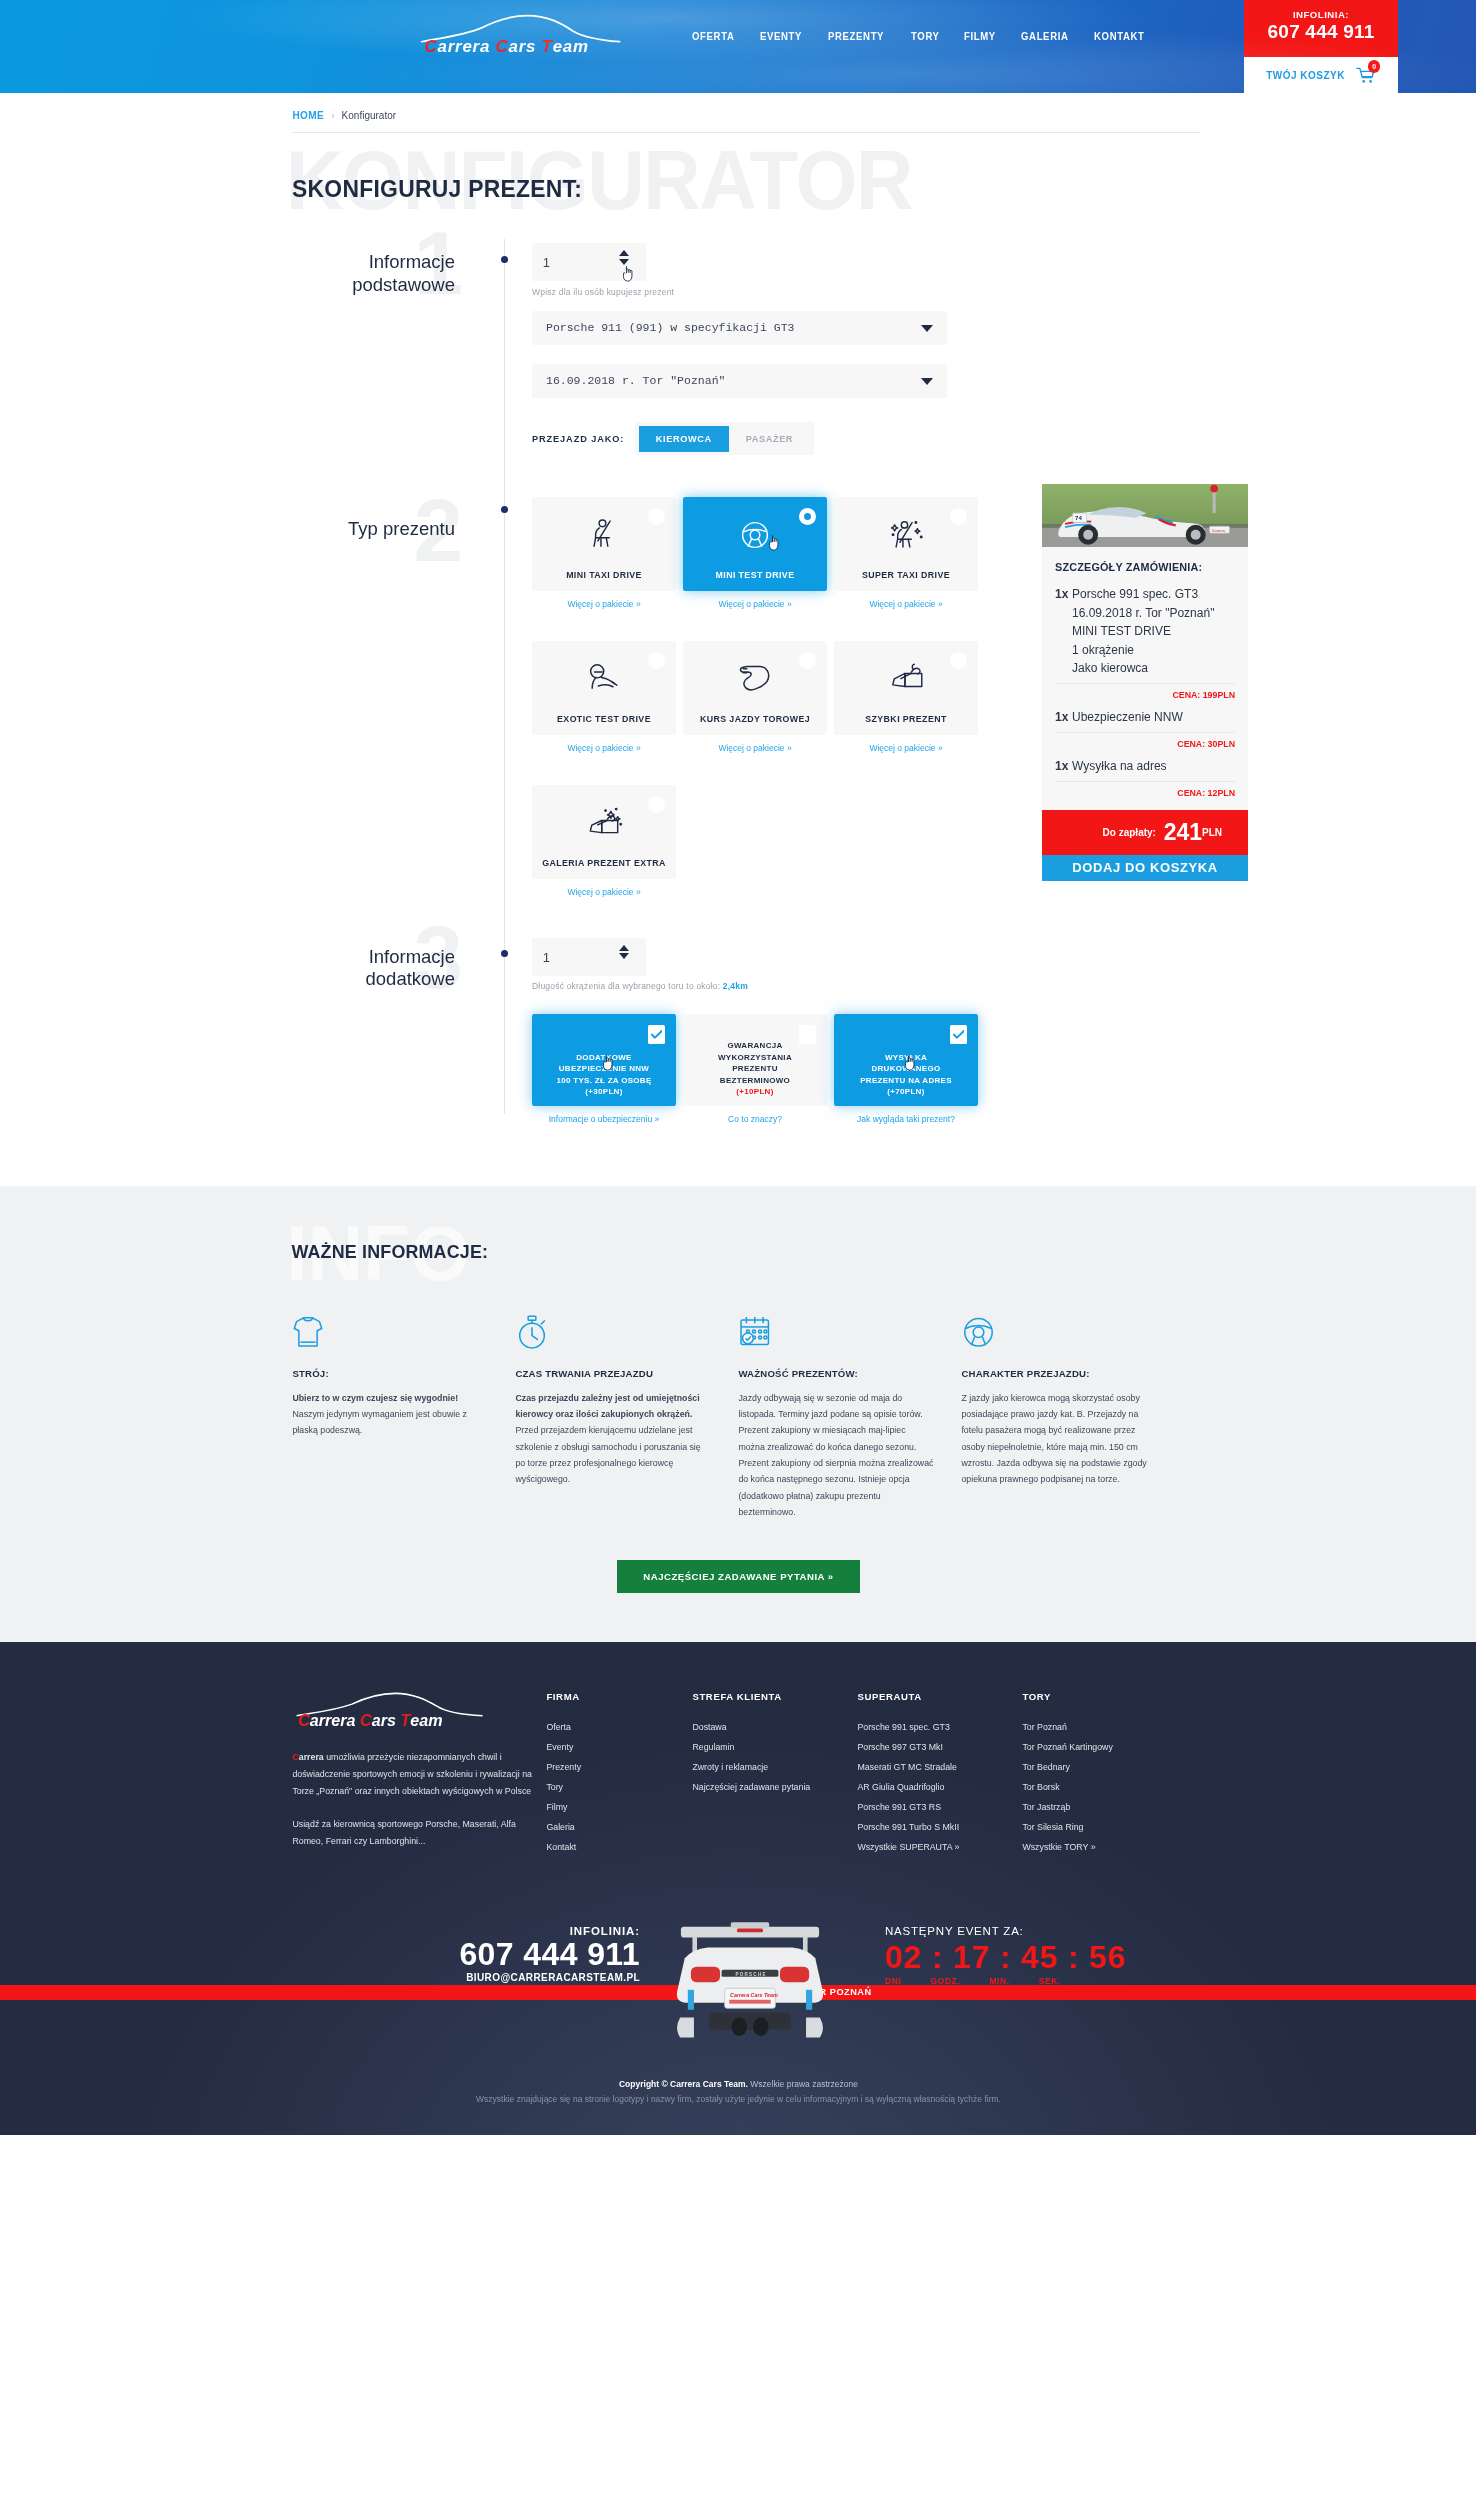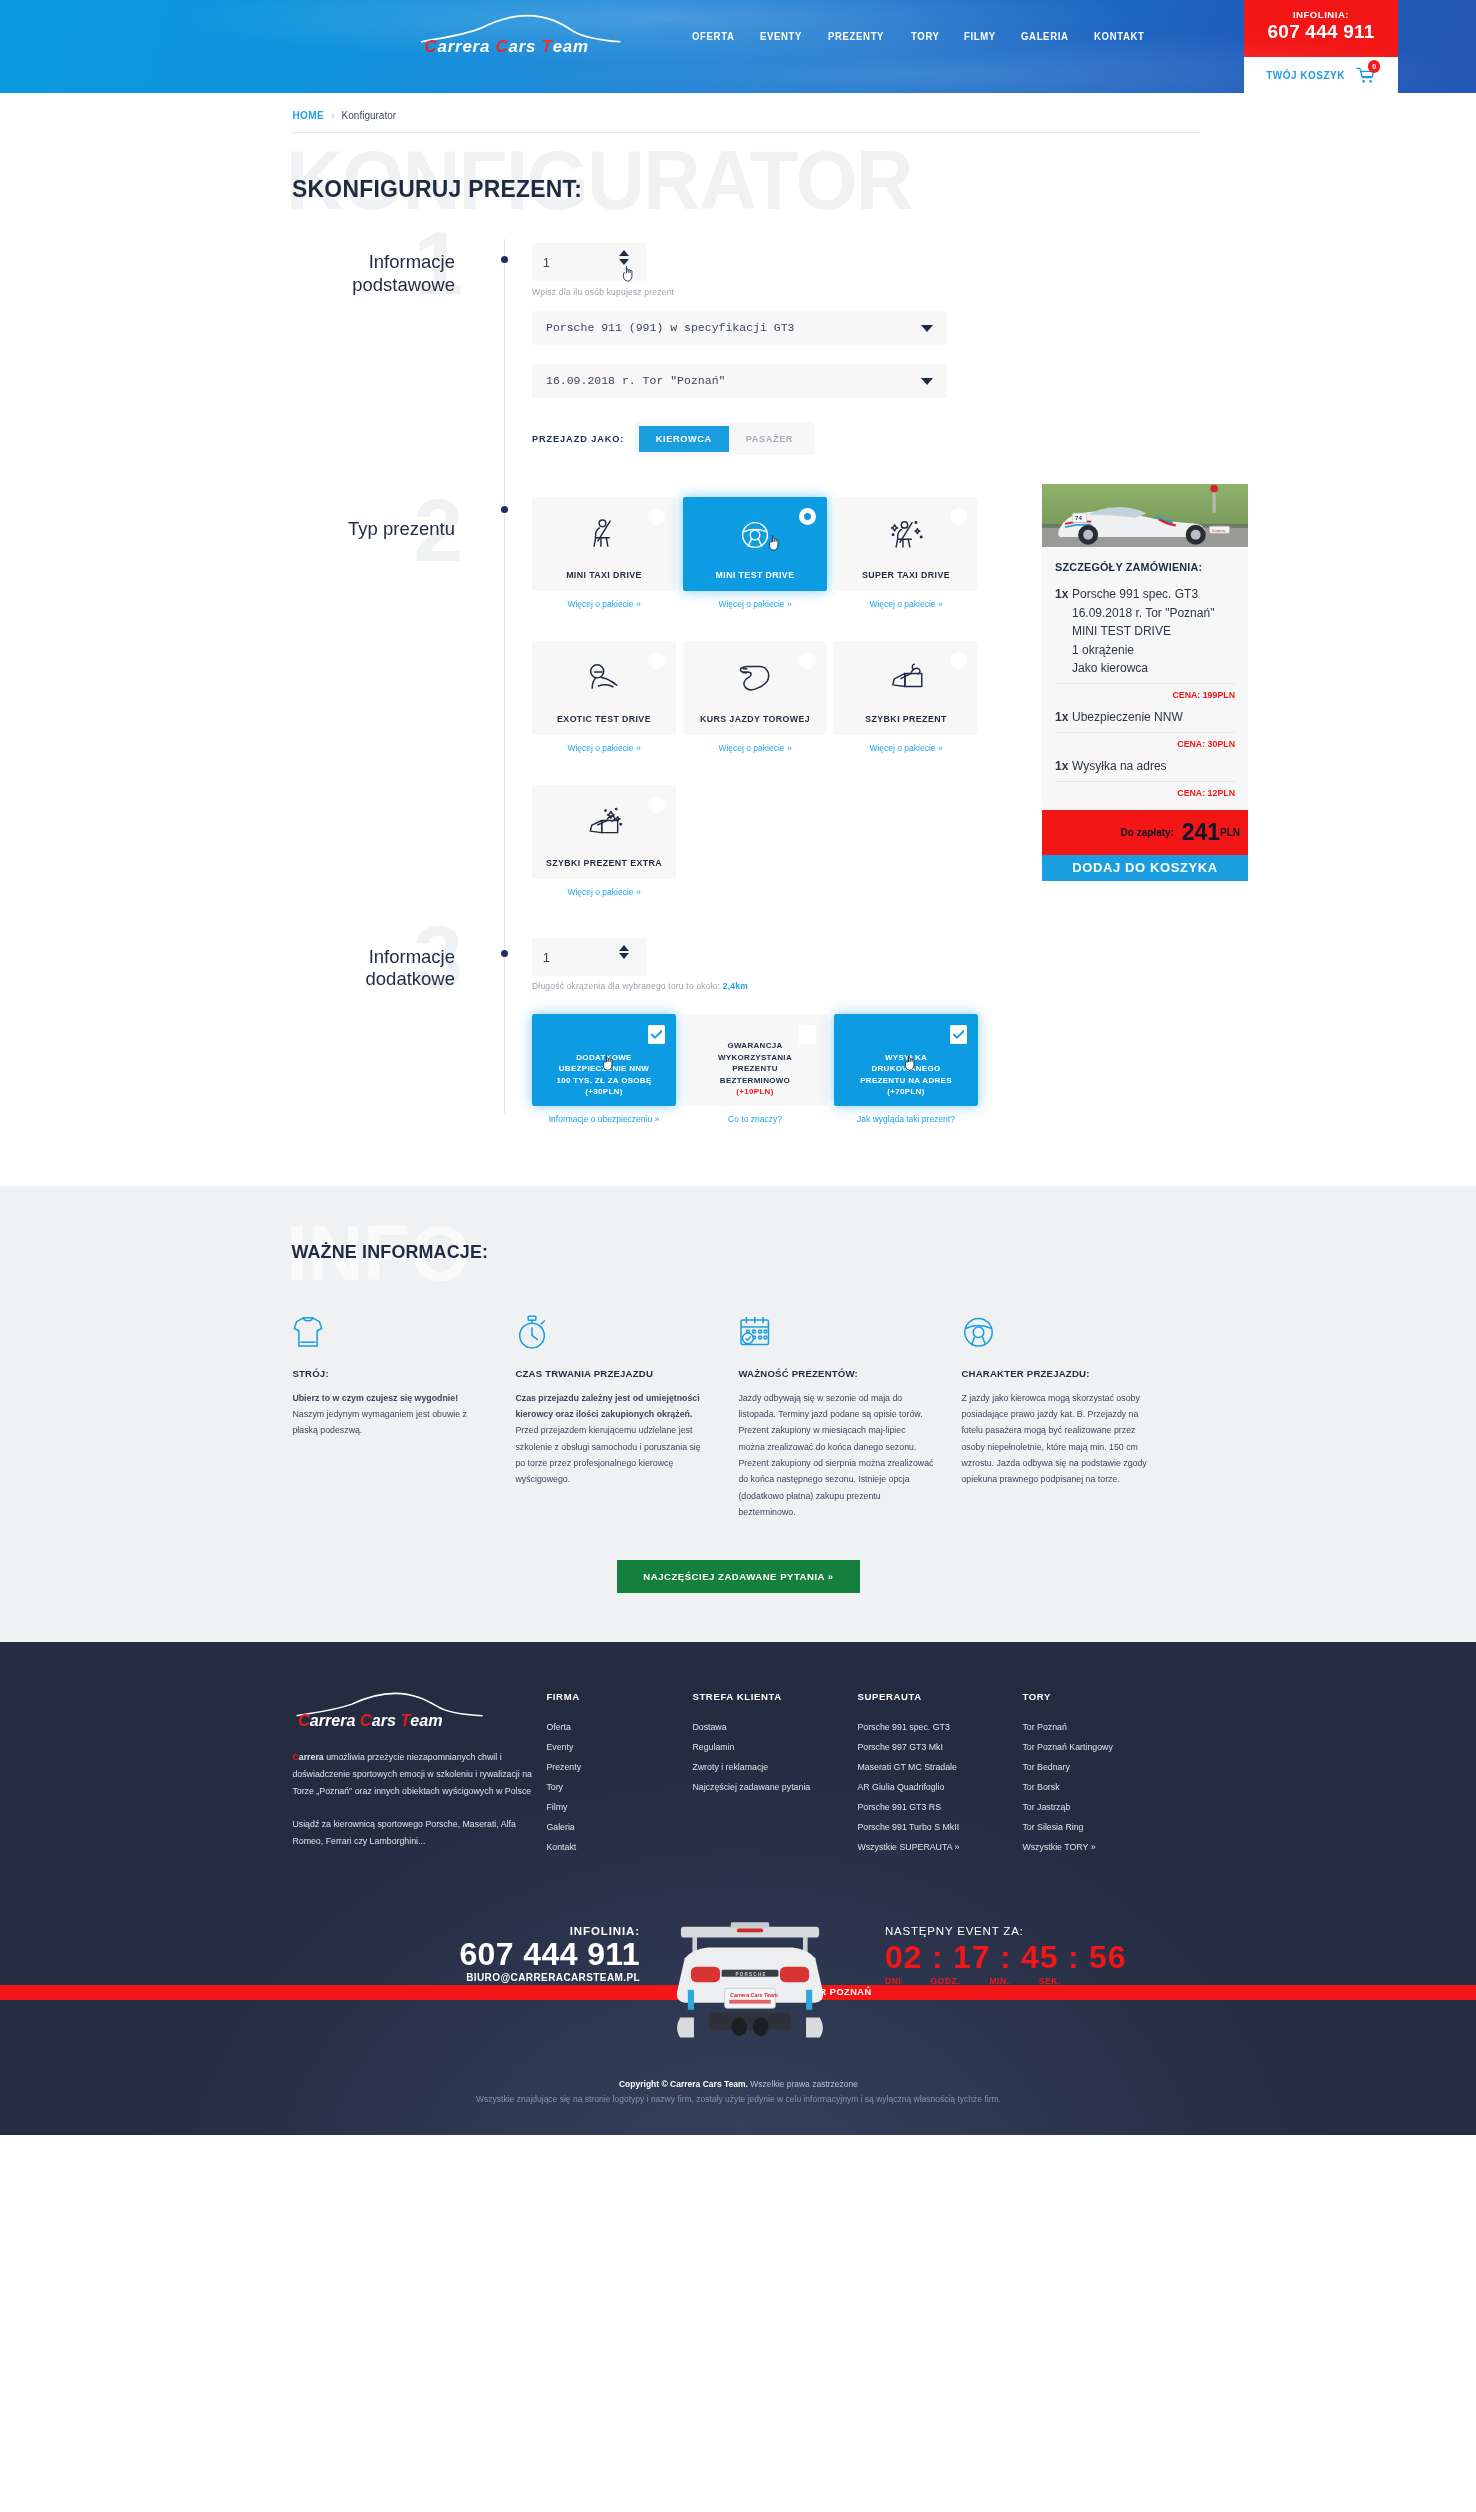--- a/index.html
+++ b/index.html
@@ -174,22 +174,22 @@
     position:absolute; right:-48px; top:245px; width:206px; background:#f7f7f8;
   }
   .sumphoto { width:206px; height:63px; position:relative; overflow:hidden; background:#8fa0a6;}
   .sumbody { padding:14px 13px 10.8px 13px;}
   .sumtitle { font-size:10.8px; font-weight:700; letter-spacing:0.2px; color:#1f2b42; margin-bottom:12.3px;}
   .sumrow { display:flex; font-size:12px; color:#2c3648; line-height:1.55; }
   .sumrow .qty { font-weight:700; width:17px; flex:none;}
   .sumprice { text-align:right; font-size:8.8px; font-weight:700; color:#1f2b42;
     border-top:0.8px solid #e4e6ea; margin-top:5.4px; padding-top:5.4px; padding-bottom:8.5px;}
   .sumprice span { color:#f31616; }
-  .totalbar { background:#f31616; color:#0f172a; height:45px; display:flex; align-items:center;
-    justify-content:flex-end; padding-right:8px; }
+  .totalbar { background:#f31616; color:#ffffff; height:45px; display:flex; align-items:center;
+    justify-content:flex-end; padding-right:26px; }
   .totalbar .tl { font-size:10px; font-weight:700; margin-right:7.7px; }
   .totalbar .tv { font-size:23px; font-weight:700; line-height:1; }
   .totalbar .tu { font-size:10px; font-weight:700; }
   .addcart { background:#1a9ee0; color:#fff; height:26px; display:flex; align-items:center;
     justify-content:center; font-size:13px; font-weight:700; letter-spacing:0.6px; }
 
   
   .infosec { background:#f0f1f3; padding:55px 16px 49px; position:relative; }
   .infoinner { width:923px; margin:0 auto; position:relative; }
   .infoghost { position:absolute; left:9.2px; top:-26px; font-size:77px; font-weight:700; color:#fafafb; line-height:1;}
@@ -480,21 +480,21 @@
                   <path d="M22 19 L9 25 L7 33 L22 35z"></path>
                   <path d="M29 19 L16 25"></path>
                   <path d="M29 18 c2-4 6-6 9-4 c2 2 1 5-3 6"></path>
                   <path d="M34 7 l1.5 3 3 1.5 -3 1.5 -1.5 3 -1.5-3 -3-1.5 3-1.5z"></path>
                   <path d="M43 14 l1 2 2 1 -2 1 -1 2 -1-2 -2-1 2-1z"></path>
                   <circle cx="41" cy="4" r=".9"></circle>
                     <circle cx="27" cy="6" r=".9"></circle>
                     <circle cx="47" cy="24" r=".9"></circle>
                 </svg>
               </span>
-              <span class="gname">SZYBKI PREZENT EXTRA</span>
+              <span class="gname">GALERIA PREZENT EXTRA</span>
             </div>
             <a class="cardlink" href="#">Więcej o pakiecie »</a>
           </div>
 
         </div>
       </div>
     </div>
 
     <div class="step" style="margin-top:24.6px;">
       <div class="step-label">

